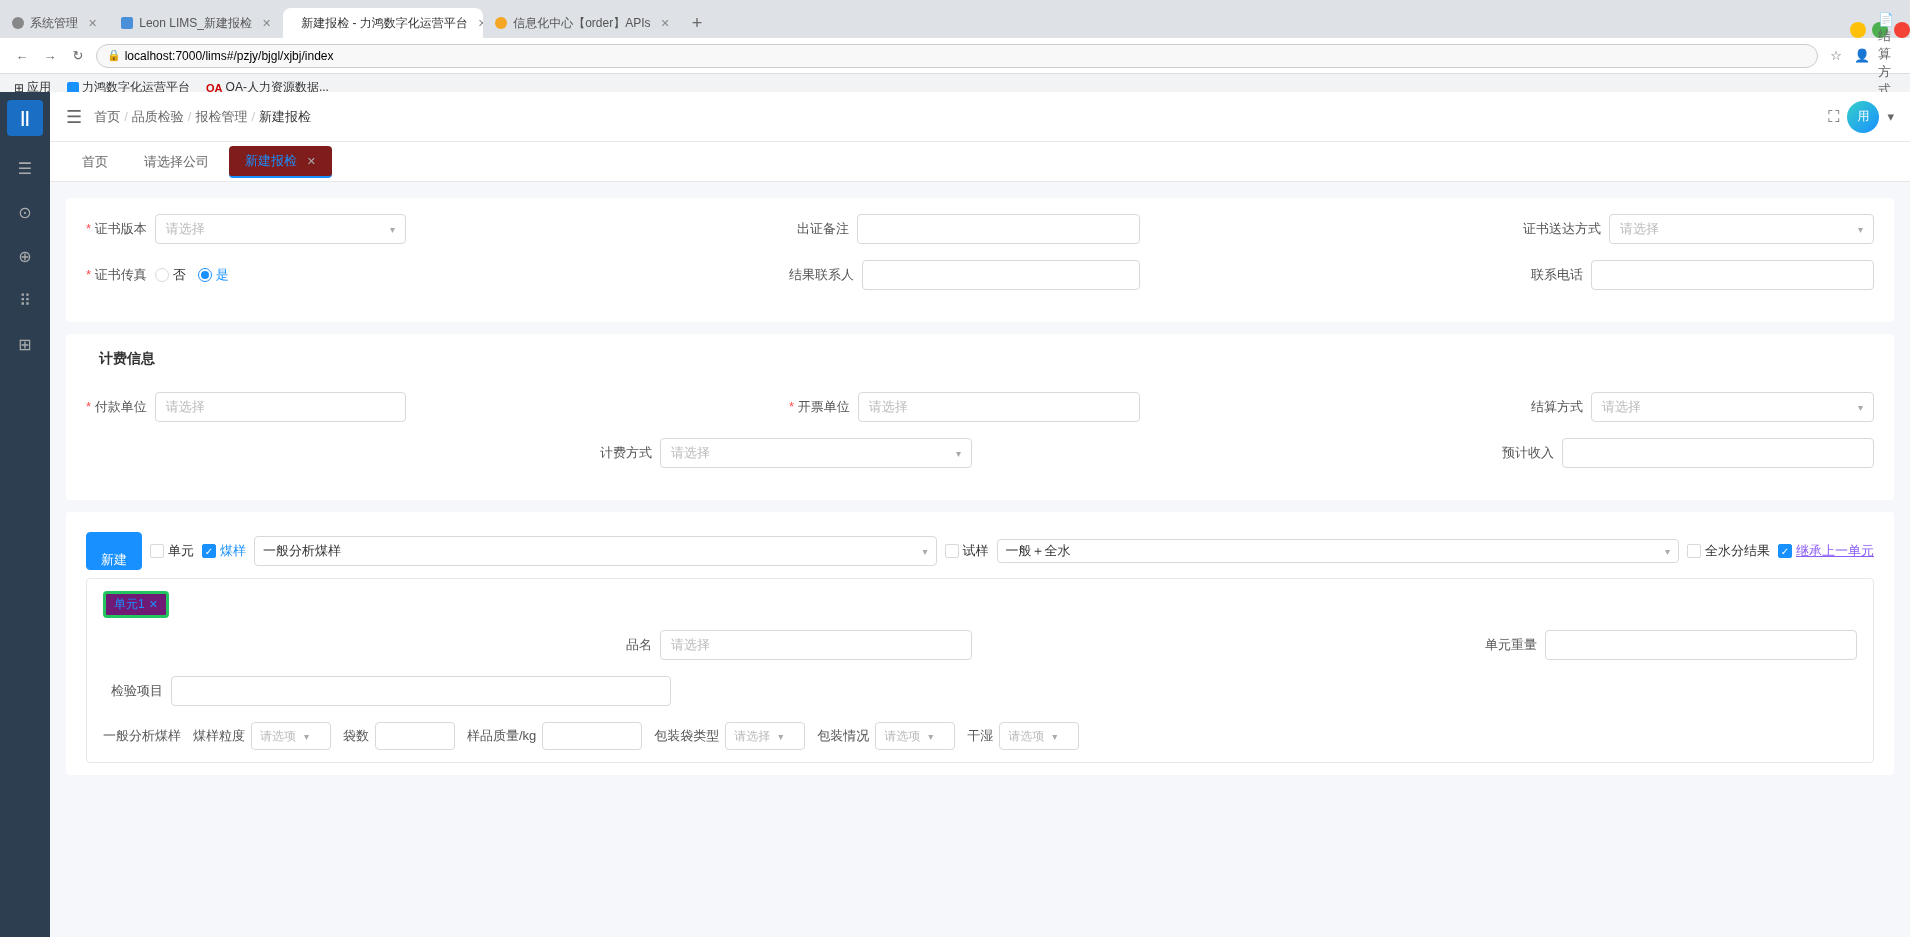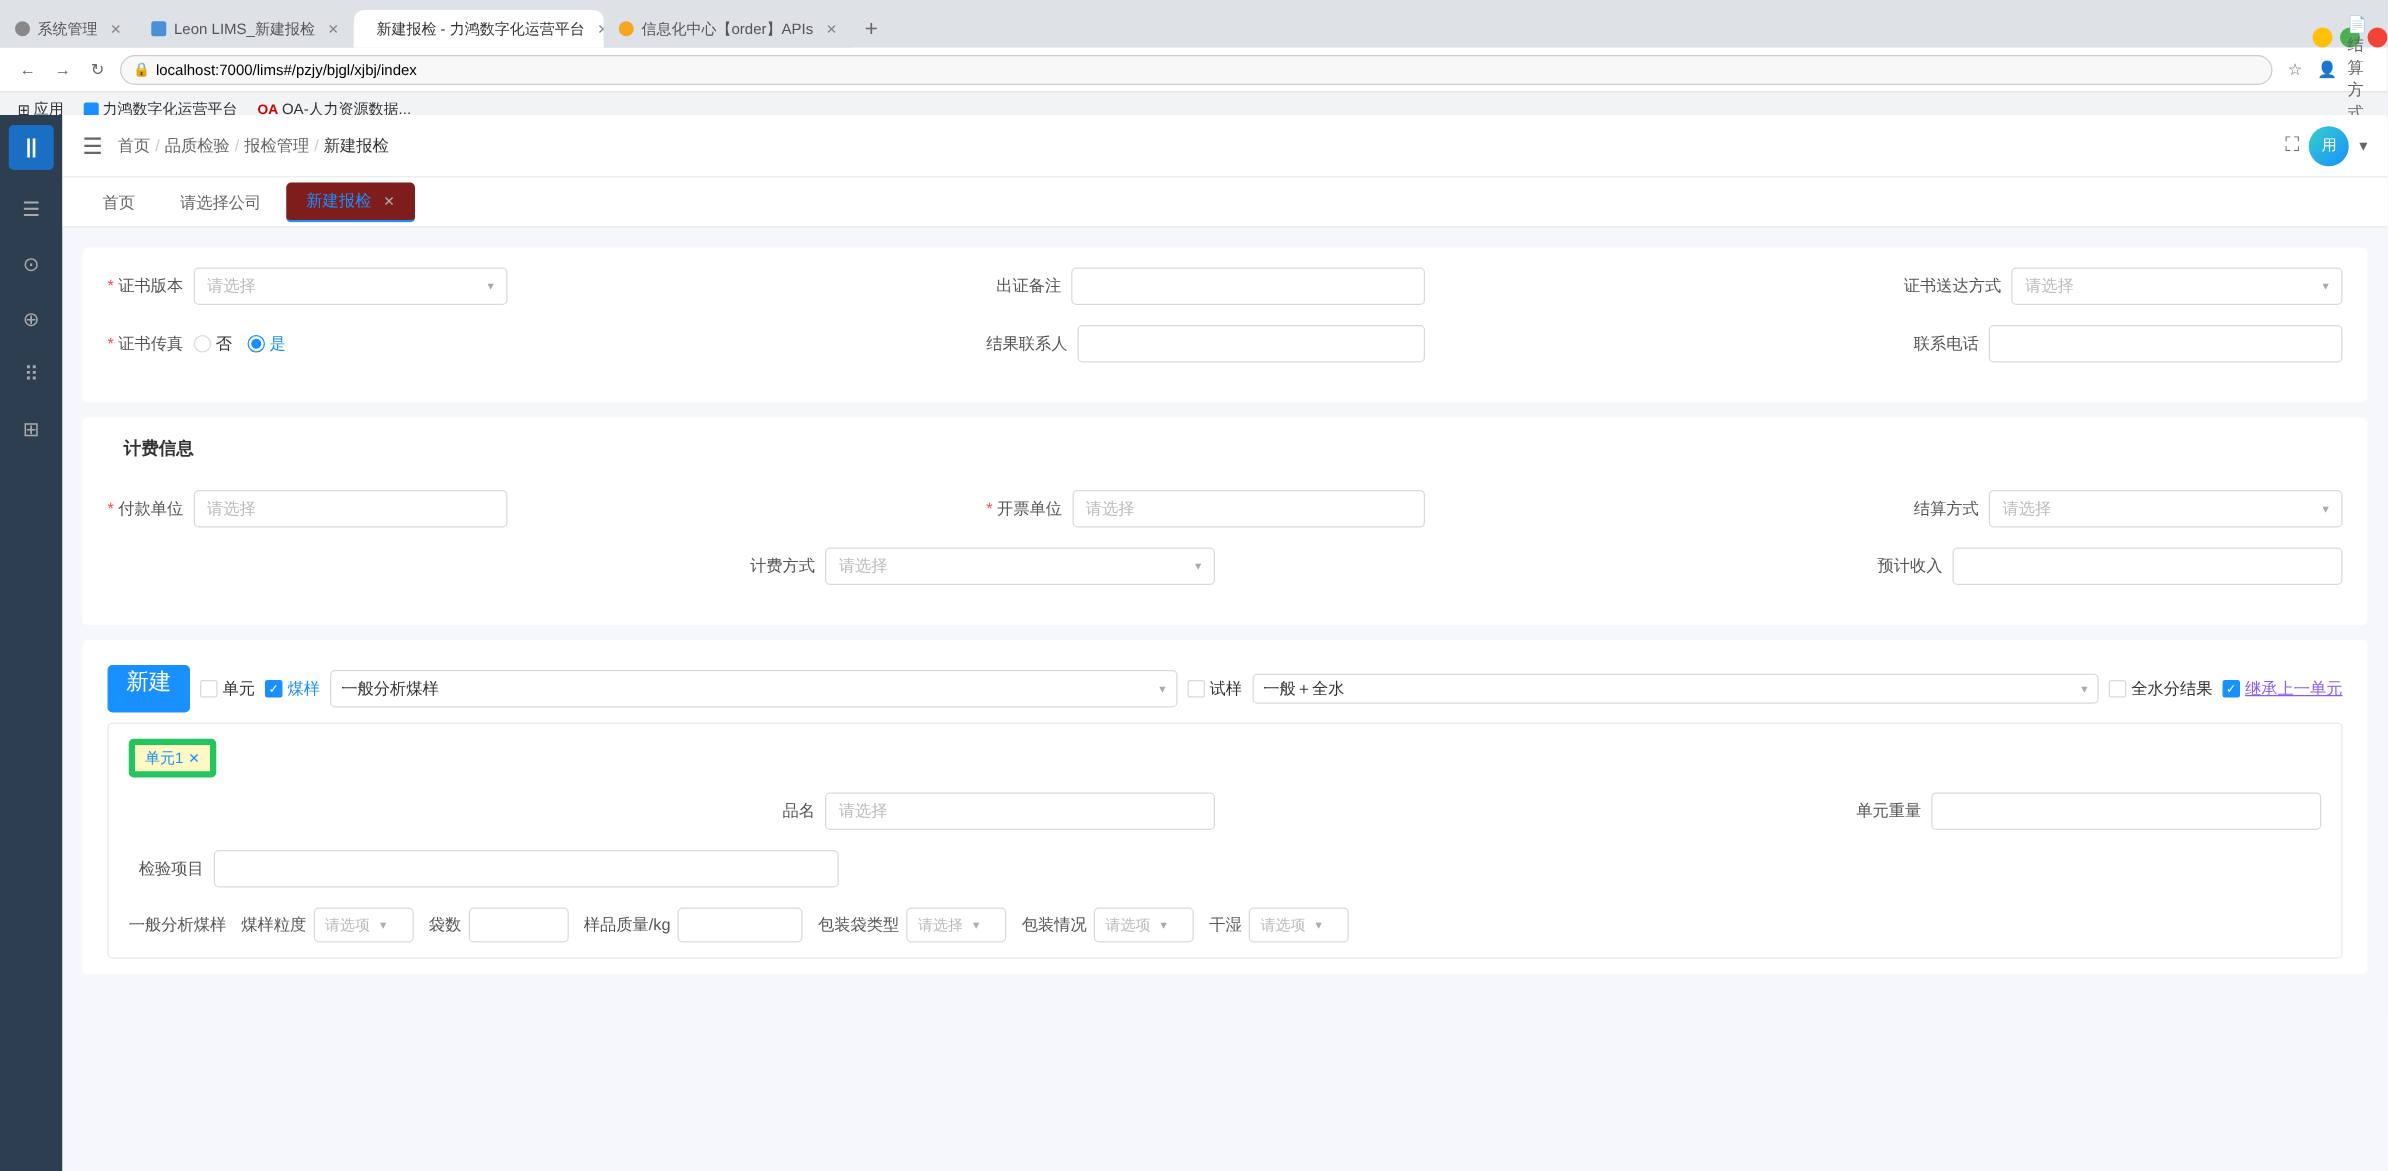--- a/index.html
+++ b/index.html
@@ -70,30 +70,30 @@
     
     
     .radio-group { display: flex; align-items: center; gap: 12px; }
     .radio-item { display: flex; align-items: center; gap: 4px; cursor: pointer; font-size: 13px; }
     .radio-circle { width: 14px; height: 14px; border-radius: 50%; border: 1px solid #d9d9d9; display: flex; align-items: center; justify-content: center; }
     .radio-circle.checked { border-color: #1890ff; background: #fff; }
     .radio-circle.checked::after { content: ''; width: 8px; height: 8px; border-radius: 50%; background: #1890ff; }
     
     
     .toolbar { display: flex; align-items: center; gap: 8px; padding: 8px 0; flex-wrap: wrap; }
-    .btn { height: 38px; padding: 0 14px; border-radius: 4px; border: 1px solid #d9d9d9; background: #fff; font-size: 18px; cursor: pointer; display: flex; align-items: flex-start; gap: 4px; color: #333; }
+    .btn { height: 38px; padding: 0 14px; border-radius: 4px; border: 1px solid #d9d9d9; background: #fff; font-size: 13px; cursor: pointer; display: flex; align-items: flex-end; gap: 4px; color: #333; }
     .btn-primary { background: #1890ff; color: #fff; border-color: #1890ff; }
     
     
     .checkbox-item { display: flex; align-items: center; gap: 4px; cursor: pointer; font-size: 13px; color: #333; }
     .checkbox-box { width: 14px; height: 14px; border: 1px solid #d9d9d9; border-radius: 2px; display: flex; align-items: center; justify-content: center; }
     .checkbox-box.checked { background: #1890ff; border-color: #1890ff; color: #fff; font-size: 10px; }
     
     
-    .tag { display: inline-flex; align-items: center; gap: 4px; padding: 2px 8px; background: #fef9c3; border: 5px solid #22c55e; border-radius: 4px; font-size: 12px; color: #1890ff; }
+    .tag { display: inline-flex; align-items: center; gap: 4px; padding: 2px 8px; background: #701a75; border: 3px solid #22c55e; border-radius: 4px; font-size: 12px; color: #1890ff; }
     .tag-close { cursor: pointer; color: #1890ff; font-size: 11px; }
     
     
     .unit-container { background: #fff; border: 1px solid #e8e8e8; border-radius: 4px; padding: 12px 16px; }
     .unit-tabs { display: flex; gap: 8px; margin-bottom: 12px; }
     
     
     .analysis-row { display: flex; align-items: center; gap: 12px; flex-wrap: wrap; }
     .analysis-item { display: flex; align-items: center; gap: 6px; font-size: 13px; color: #333; }
     .analysis-label { white-space: nowrap; color: #555; }

